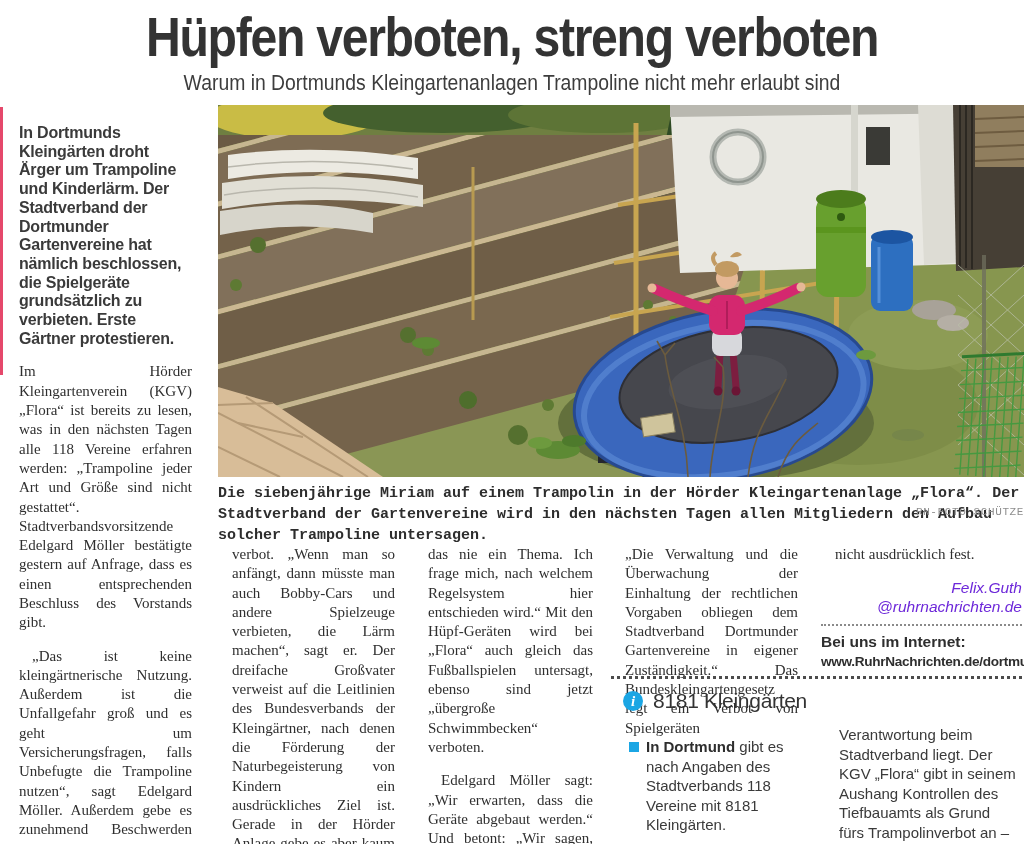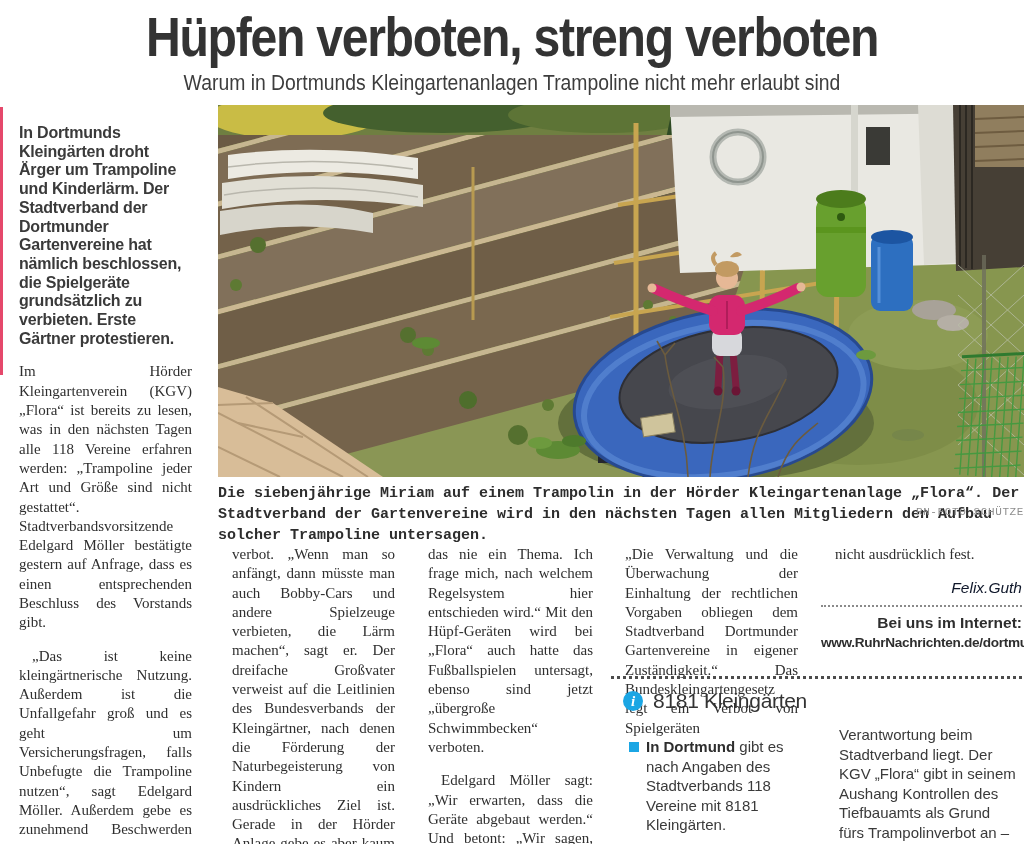--- a/index.html
+++ b/index.html
@@ -24,24 +24,24 @@
   .lead{font-family:"Liberation Sans",sans-serif;font-weight:bold;font-size:16px;line-height:18.7px;
         color:#3a3a3a;text-align:left;letter-spacing:-.2px;margin:0 0 16px 0;}
 
   #col1{left:5px;top:110px;width:201px;}
   #col2{left:218px;top:531px;width:191px;}
   #col3{left:414px;top:531px;width:193px;}
   #col4{left:611px;top:531px;width:201px;}
   #col5{left:821px;top:531px;width:201px;}
 
   .byline{font-family:"Liberation Sans",sans-serif;font-style:italic;font-size:15.5px;
-          line-height:19px;text-align:right;color:#0f172a;margin-top:3px;}
+          line-height:19px;text-align:right;color:#6d28d9;margin-top:3px;}
   .fine-rule{border:0;border-top:2px dotted #8a8a8a;margin:8px 0 6px 0;}
   .internet{font-family:"Liberation Sans",sans-serif;font-size:15.5px;line-height:19.5px;
-            text-align:right;color:#3a3a3a;}
+            text-align:left;color:#3a3a3a;}
   .internet .label{font-weight:bold;color:#2e2e2e;}
   .internet .highlight{font-weight:bold;color:#1ba6e4;}
   .internet .url{font-weight:bold;font-size:13.6px;letter-spacing:-.3px;color:#2e2e2e;}
 
   
   #photo{position:absolute;left:218px;top:105px;width:806px;height:372px;overflow:hidden;}
   #caption{position:absolute;left:218px;top:483px;width:806px;
     font-family:Liberation Mono, monospace;font-weight:bold;font-size:15px;line-height:21px;
     color:#2d2d2d;text-align:left;}
   #credit{position:absolute;right:0;top:19px;font-weight:normal;font-size:11px;
@@ -254,30 +254,31 @@
 
   <div id="caption">
     <span>Die siebenjährige Miriam auf einem Trampolin in der Hörder Kleingartenanlage „Flora“. Der Stadtverband der Gartenvereine wird in den nächsten Tagen allen Mitgliedern den Aufbau solcher Trampoline untersagen.</span>
     <span id="credit">RN-FOTO SCHÜTZE</span>
   </div>
 
   <div class="col" id="col2">
     <p>verbot. „Wenn man so anfängt, dann müsste man auch Bobby-Cars und andere Spielzeuge verbieten, die Lärm machen“, sagt er. Der dreifache Großvater verweist auf die Leitlinien des Bundesverbands der Kleingärtner, nach denen die Förderung der Naturbegeisterung von Kindern ein ausdrückliches Ziel ist. Gerade in der Hörder Anlage gebe es aber kaum andere Angebote für Kinder. So seien die Trampoline weit verbreitet. Ulrich Möller wird vorerst „abwarten“ und sein Trampolin stehen lassen. „Bisher war</p>
   </div>
   <div class="col" id="col3">
-    <p>das nie ein Thema. Ich frage mich, nach welchem Regelsystem hier entschieden wird.“ Mit den Hüpf-Geräten wird bei „Flora“ auch hatte das Fußballspielen untersagt, ebenso sind jetzt „übergroße Schwimmbecken“ verboten.</p>
+    <p>das nie ein Thema. Ich frage mich, nach welchem Regelsystem hier entschieden wird.“ Mit den Hüpf-Geräten wird bei „Flora“ auch gleich das Fußballspielen untersagt, ebenso sind jetzt „übergroße Schwimmbecken“ verboten.</p>
     <p class="indent">Edelgard Möller sagt: „Wir erwarten, dass die Geräte abgebaut werden.“ Und betont: „Wir sagen, was in den Anlagen passiert und was nicht. Einer muss ja das Sagen haben.“ In Dortmund besteht laut Stadtsprecherin Heike Thelen ein „selbstverwaltetes Kleingartenwesen“. Thelen:</p>
   </div>
   <div class="col" id="col4">
     <p>„Die Verwaltung und die Überwachung der Einhaltung der rechtlichen Vorgaben obliegen dem Stadtverband Dortmunder Gartenvereine in eigener Zuständigkeit.“ Das Bundeskleingartengesetz legt ein Verbot von Spielgeräten</p>
   </div>
   <div class="col" id="col5">
     <p>nicht ausdrücklich fest.</p>
     <div class="byline">
       <div>Felix.Guth</div>
+      <div>@ruhrnachrichten.de</div>
     </div>
     <hr class="fine-rule">
     <div class="internet">
       <div class="label">Bei uns im Internet:</div>
       <div class="url">www.RuhrNachrichten.de/dortmund</div>
     </div>
   </div>
 
   <div id="infobox">
     <div class="infobox-titlerow">

